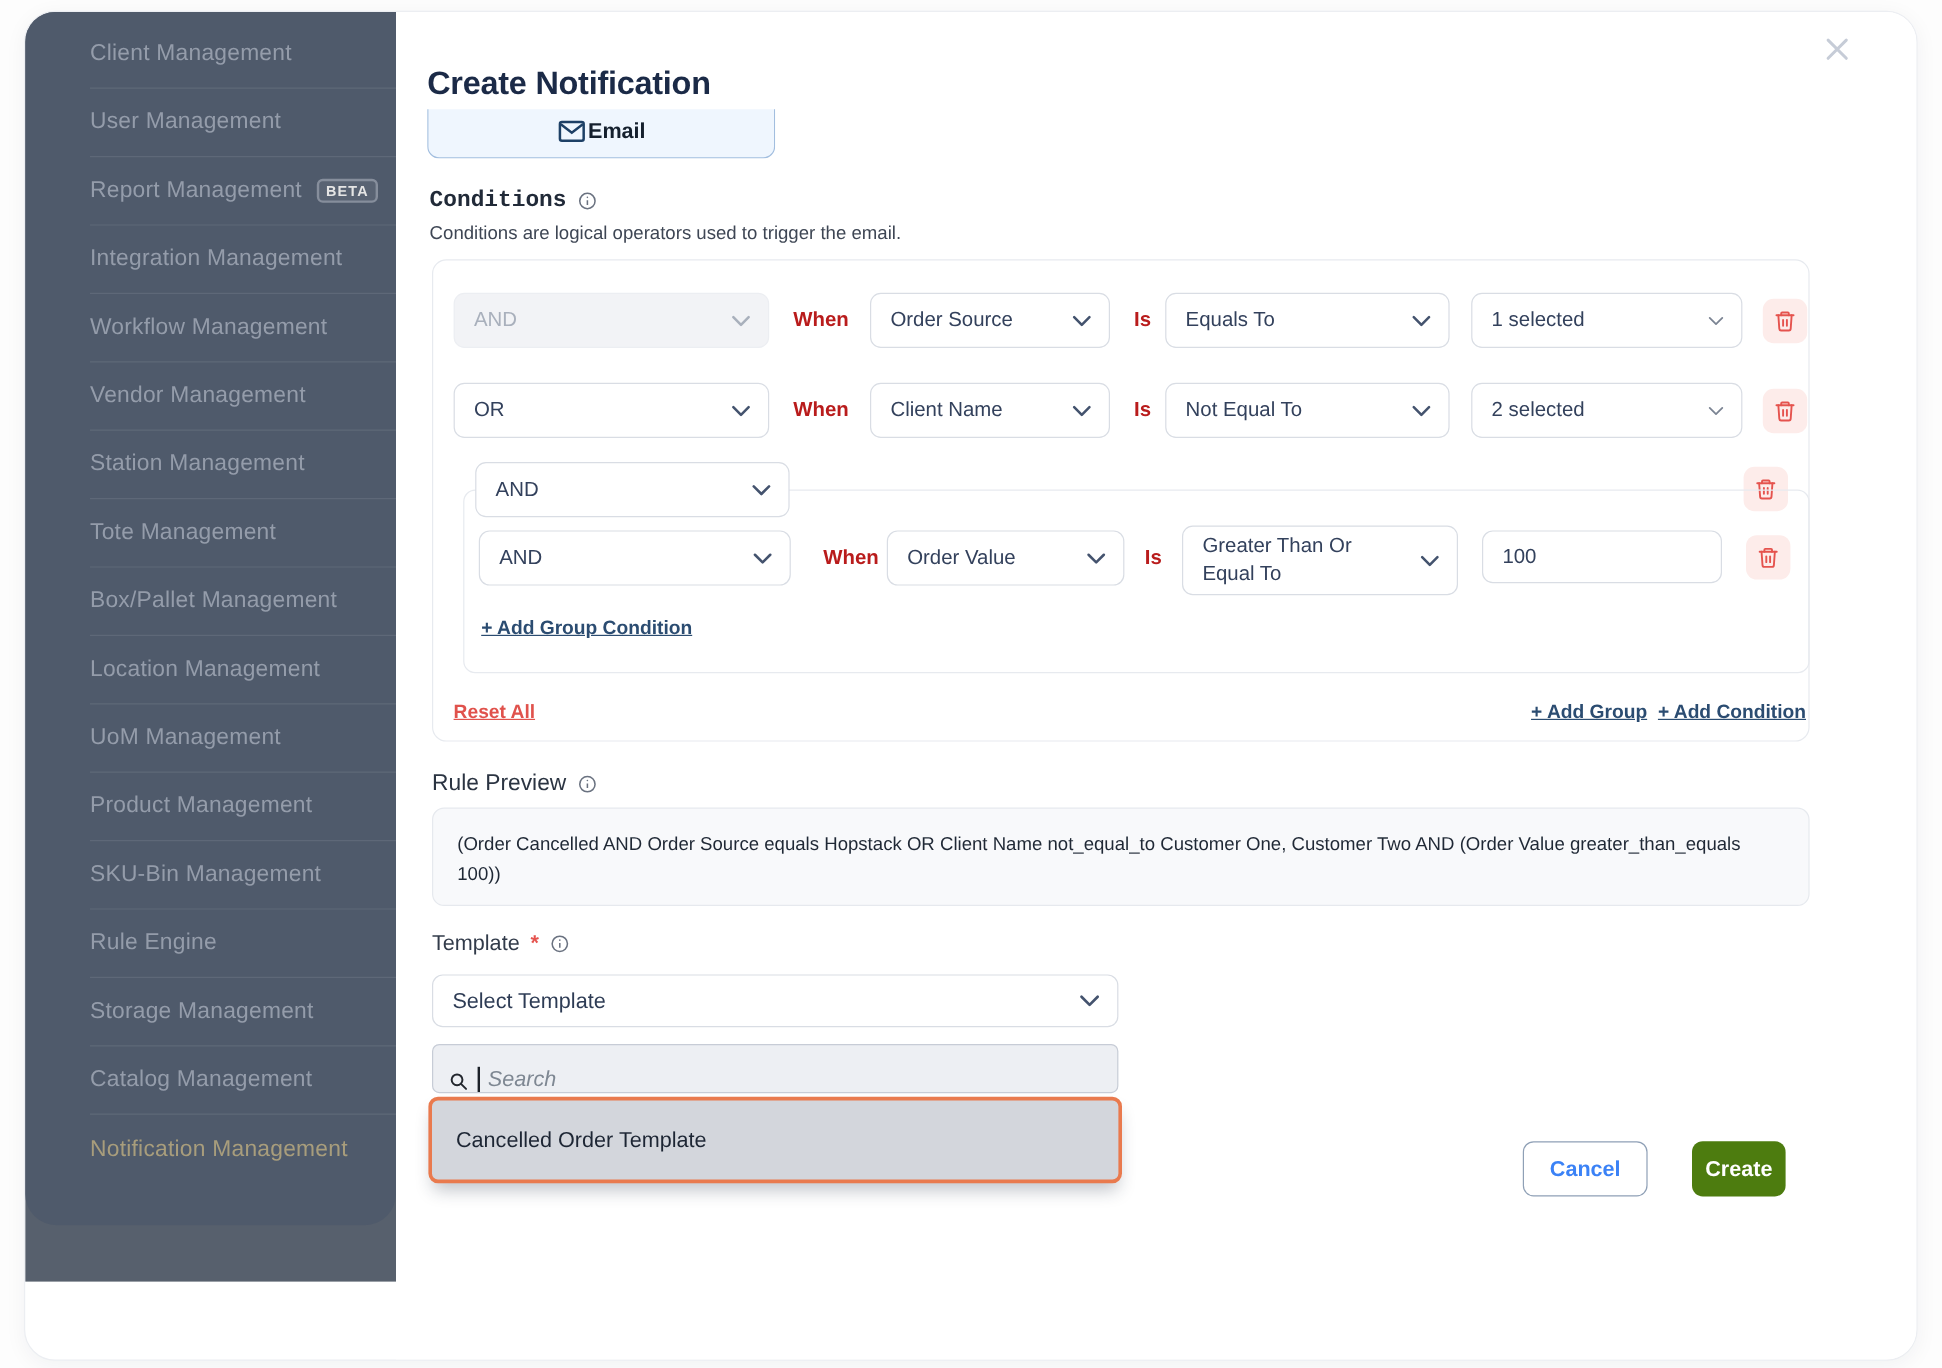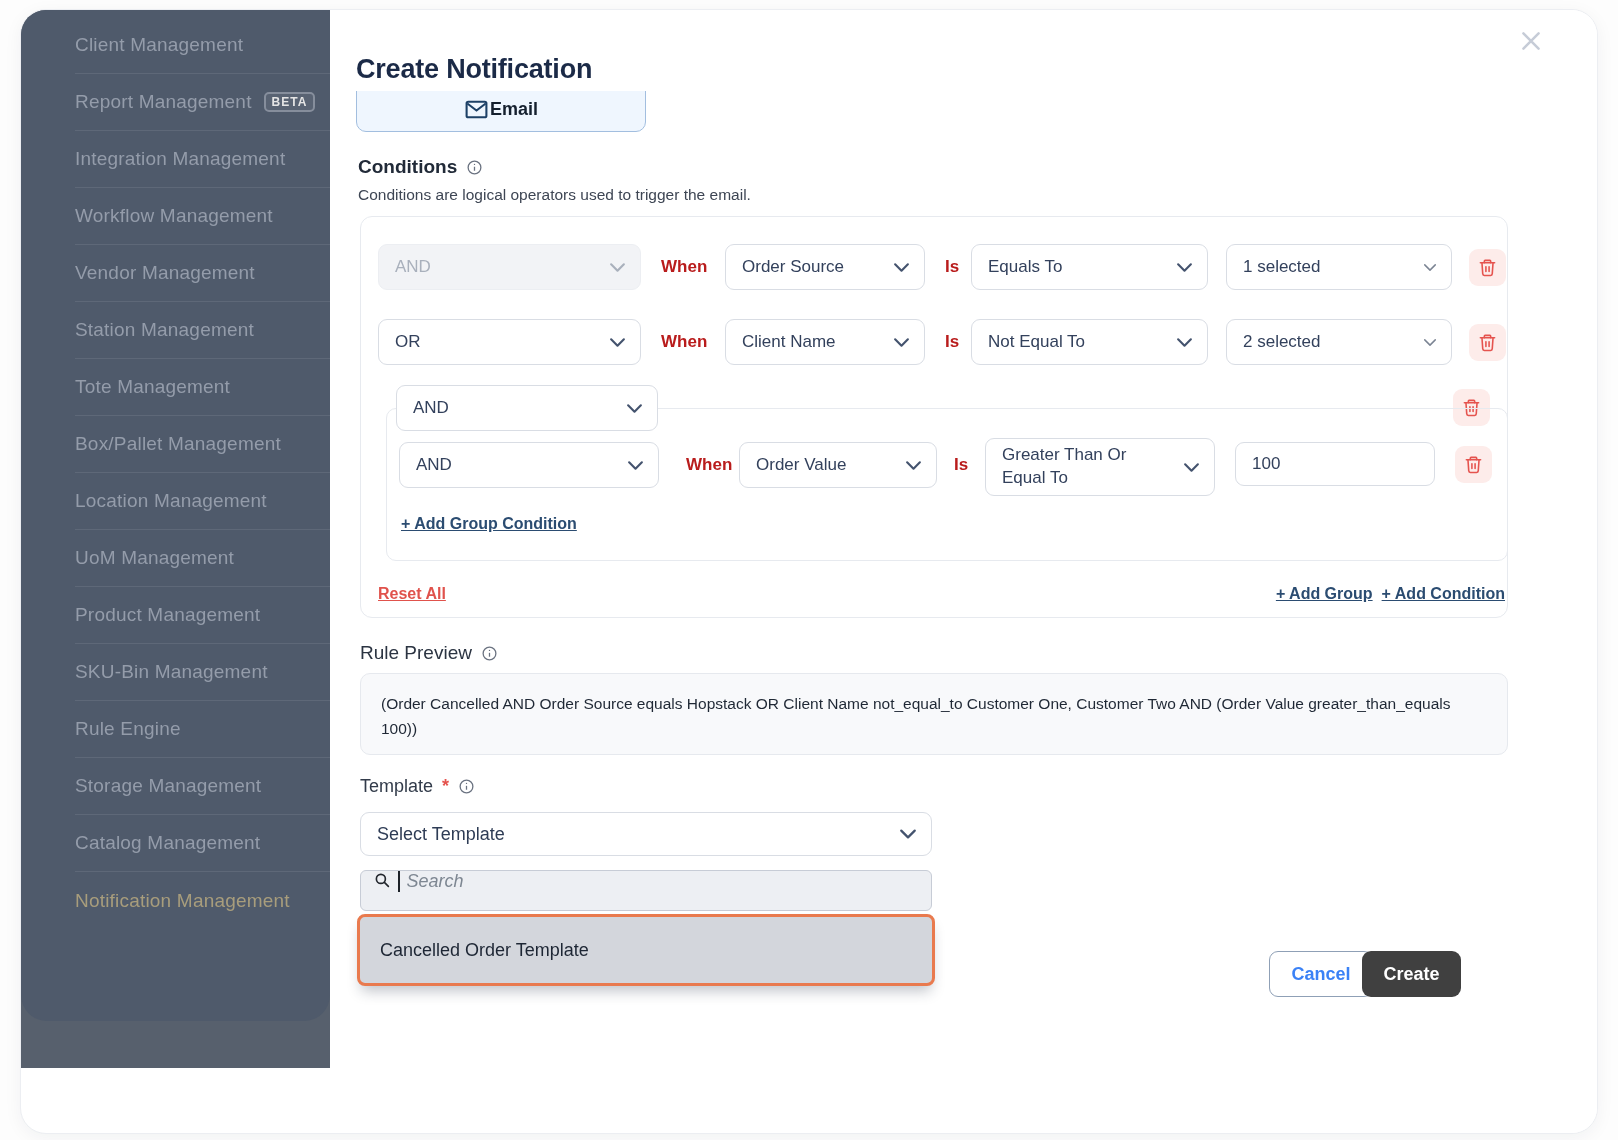--- a/index.html
+++ b/index.html
@@ -31,21 +31,21 @@
                  color:#1b2a47; letter-spacing:-.2px; }
 
   .email-wrap { position:absolute; left:26px; top:81px; width:290px; height:41px; overflow:hidden; }
   .email-btn { margin-top:-13px; height:54px; width:100%; background:#eff6fe;
                border:1.5px solid #a2bedf; border-radius:10px;
                display:flex; align-items:center; justify-content:center; gap:1px;
                font-size:18px; font-weight:600; color:#15202e; cursor:pointer; padding-top:8px; }
 
   .sec-label { position:absolute; display:flex; align-items:center; gap:9px;
                font-size:19px; color:#212a38; }
-  .sec-label.semibold { font-weight:600; }
+  .sec-label.semibold { font-weight:600;font-family:Liberation Mono, monospace; }
   .sec-desc { position:absolute; left:28px; top:176px; font-size:15.5px; color:#3e4654; }
 
   .cond-box { position:absolute; left:30px; top:206px; width:1148px; height:402px;
               border:1px solid #e7eaef; border-radius:12px; }
 
   .sel { position:absolute; height:46px; background:#fff; border:1px solid #d9dde4;
          border-radius:9px; display:flex; align-items:center; justify-content:space-between;
          padding:0 14px 0 16px; font-size:17px; font-weight:500; color:#33415c; cursor:pointer; }
   .sel .chev { color:#44536e; display:flex; }
   .sel.disabled { background:#f2f3f6; border-color:#eceef2; color:#a9b0bc; cursor:default; }
@@ -78,51 +78,54 @@
   .preview-box { position:absolute; left:30px; top:663px; width:1148px; height:82px;
                  background:#f8f9fb; border:1px solid #e6e9ee; border-radius:10px;
                  padding:17px 20px; font-size:15.5px; color:#1f2835; line-height:25px; }
 
   .tpl-label { left:30px; top:766px; font-size:18px; color:#323b4a; }
   .req-star { color:#e5534e; font-weight:700; font-size:18px; }
   .tpl-select { left:30px; top:802px; width:572px; height:44px; font-size:18px; color:#2e3c55; }
 
   .search-box { position:absolute; left:30px; top:860px; width:572px; height:41px;
                 background:#edeff3; border:1px solid #c7ccd6; border-radius:6px;
-                display:flex; align-items:flex-start; padding-left:12px; gap:7px; }
+                display:flex; align-items:flex-end; padding-left:12px; gap:7px; }
   .search-box input { flex:1; border:none; background:transparent; outline:none;
                       font-size:18px; font-style:italic; color:#30363f;
                       font-family:"Liberation Sans", sans-serif; }
   .search-box input::placeholder { color:#7e8792; font-style:italic; }
   .caret-bar { width:1.5px; height:21px; background:#1c2128; }
 
   .tpl-option { position:absolute; left:27px; top:904px; width:578px; height:72px;
                 background:#d3d6dc; border:3px solid #e97a4e; border-radius:8px;
                 display:flex; align-items:center; padding-left:20px;
                 font-size:18px; color:#1d2634; cursor:pointer;
                 box-shadow:0 9px 14px -4px rgba(30,40,60,.28); }
 
   .btn { position:absolute; height:46px; border-radius:9px; display:flex; align-items:center;
          justify-content:center; font-size:18px; font-weight:700; cursor:pointer; }
   .btn-cancel { left:939px; top:941px; width:104px; background:#fff;
                 border:1px solid #8fa0b6; color:#3b82f6; }
-  .btn-create { left:1032px; top:941px; width:99px; background:#404040; color:#fff; }
+  .btn-create { left:1080px; top:941px; width:78px; background:#4d7c0f; color:#fff; }
 
   svg { display:block; }
 </style>
 </head>
 <body>
 
 <div class="canvas">
   <div class="card">
 
     <div class="dim-strip">
       <div class="sidebar-panel">
         <div class="side-item">
             <span>Client Management</span>
+          </div>
+        <div class="side-item">
+            <span>User Management</span>
           </div>
         <div class="side-item">
           <span>Report Management</span>
           <span class="beta-badge">BETA</span>
         </div>
         <div class="side-item">
             <span>Integration Management</span>
           </div>
         <div class="side-item">
             <span>Workflow Management</span>

